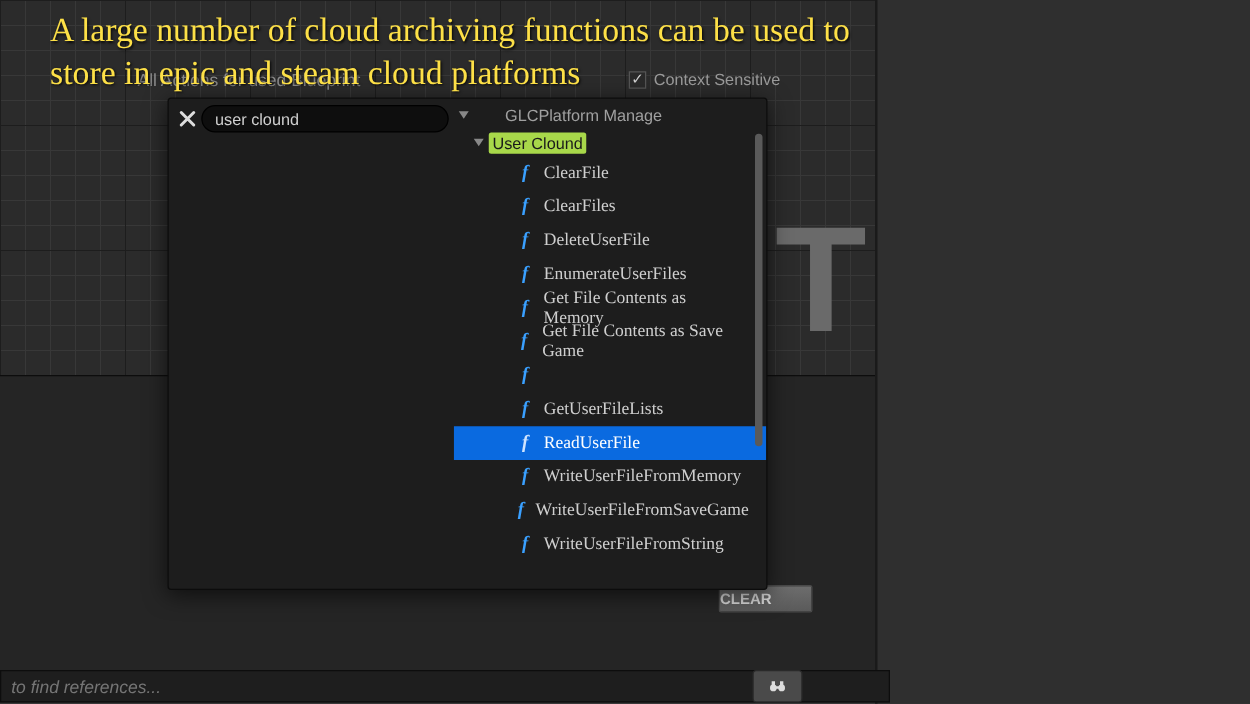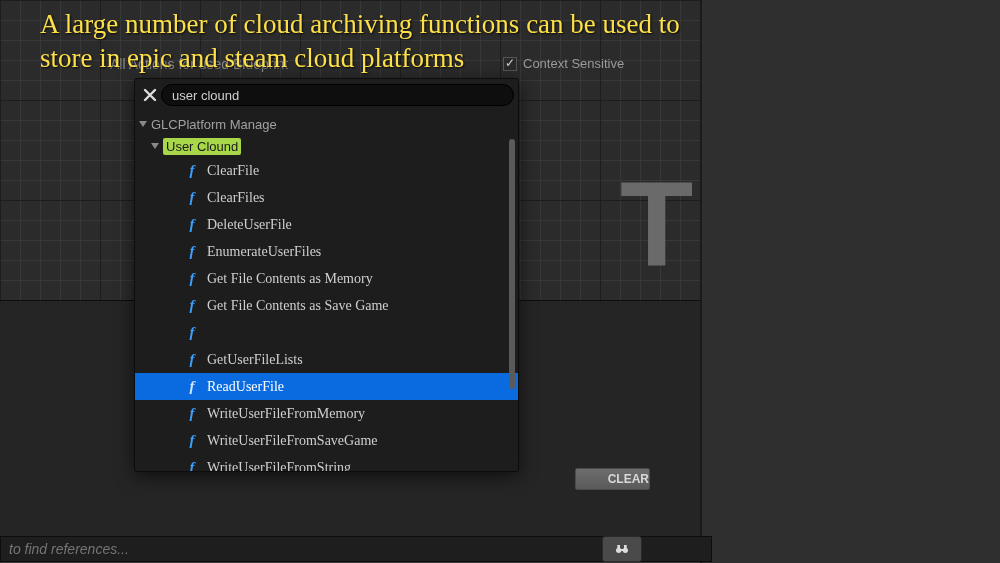--- a/index.html
+++ b/index.html
@@ -53,21 +53,21 @@
       position: absolute;
       left: 575px;
       top: 468px;
       width: 75px;
       height: 22px;
       background: linear-gradient(#6d6d6d, #5a5a5a);
       border: 1px solid #4a4a4a;
       color: #d8d8d8;
       font-size: 12px;
       font-weight: 600;
-      text-align: right;
+      text-align: left;
       line-height: 20px;
       border-radius: 2px;
       cursor: pointer;
     }
     .find-ref {
       position: absolute;
       left: 0;
       top: 536px;
       width: 712px;
       height: 26px;
@@ -135,29 +135,29 @@
       position: absolute;
       left: 1px; top: -2px;
       color: #d0d0d0;
       font-size: 12px;
     }
     
     .menu {
       position: absolute;
       left: 134px;
       top: 78px;
-      width: 385px;
+      width: 480px;
       height: 394px;
       background: #1d1d1d;
       border: 1px solid #0c0c0c;
       border-radius: 3px;
       z-index: 10;
       box-shadow: 0 4px 18px rgba(0,0,0,0.6);
       display: flex;
-      flex-direction: column;
+      flex-direction: row;
     }
     .menu-search {
       display: flex;
       align-items: center;
       padding: 4px 4px;
       height: 32px;
     }
     .close-x {
       width: 22px; height: 22px;
       display: flex; align-items: center; justify-content: center;
@@ -195,21 +195,21 @@
       background: #5a5a5a;
       border-radius: 3px;
     }
     .tree-row {
       display: flex;
       align-items: center;
       height: 22px;
       padding-right: 14px;
       cursor: pointer;
     }
-    .tree-row.cat0 { padding-left: 4px; color: #999; font-size: 13px; }
+    .tree-row.cat0 { padding-left: 4px; color: #999; font-size: 13px; gap: 25px; }
     .tree-row.cat1 { padding-left: 16px; }
     .tree-row.func { padding-left: 50px; height: 27px; }
     .expander {
       width: 0; height: 0;
       border-left: 4px solid transparent;
       border-right: 4px solid transparent;
       border-top: 6px solid #888;
       margin-right: 4px;
     }
     .cat-label {

